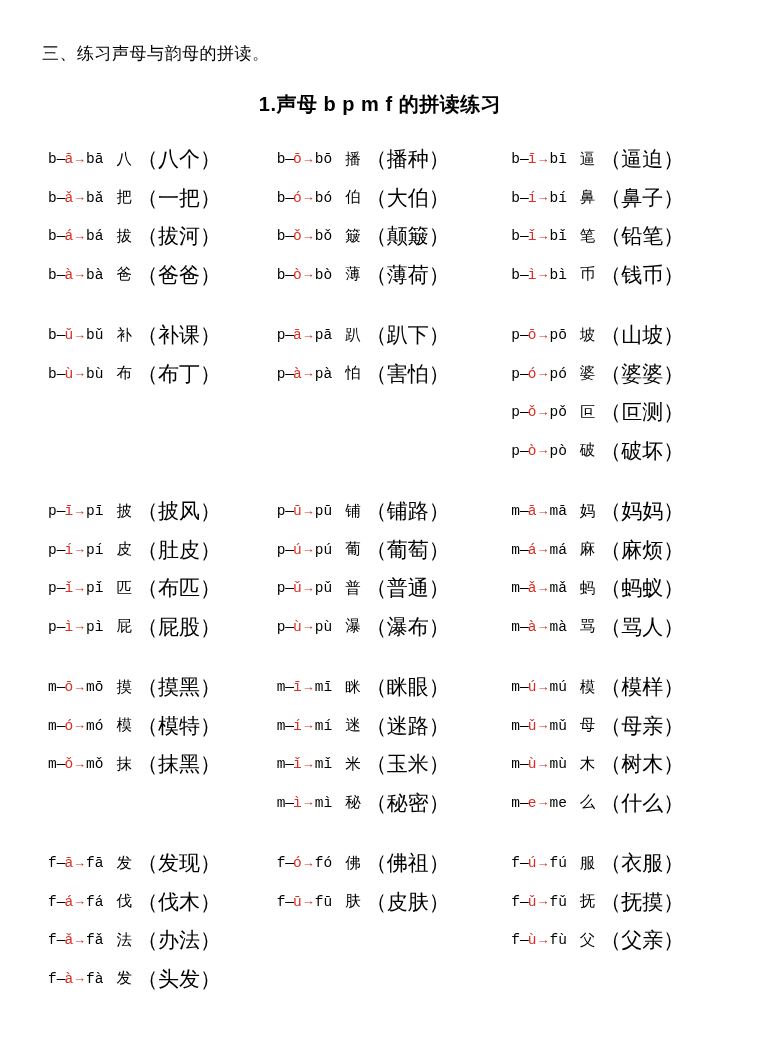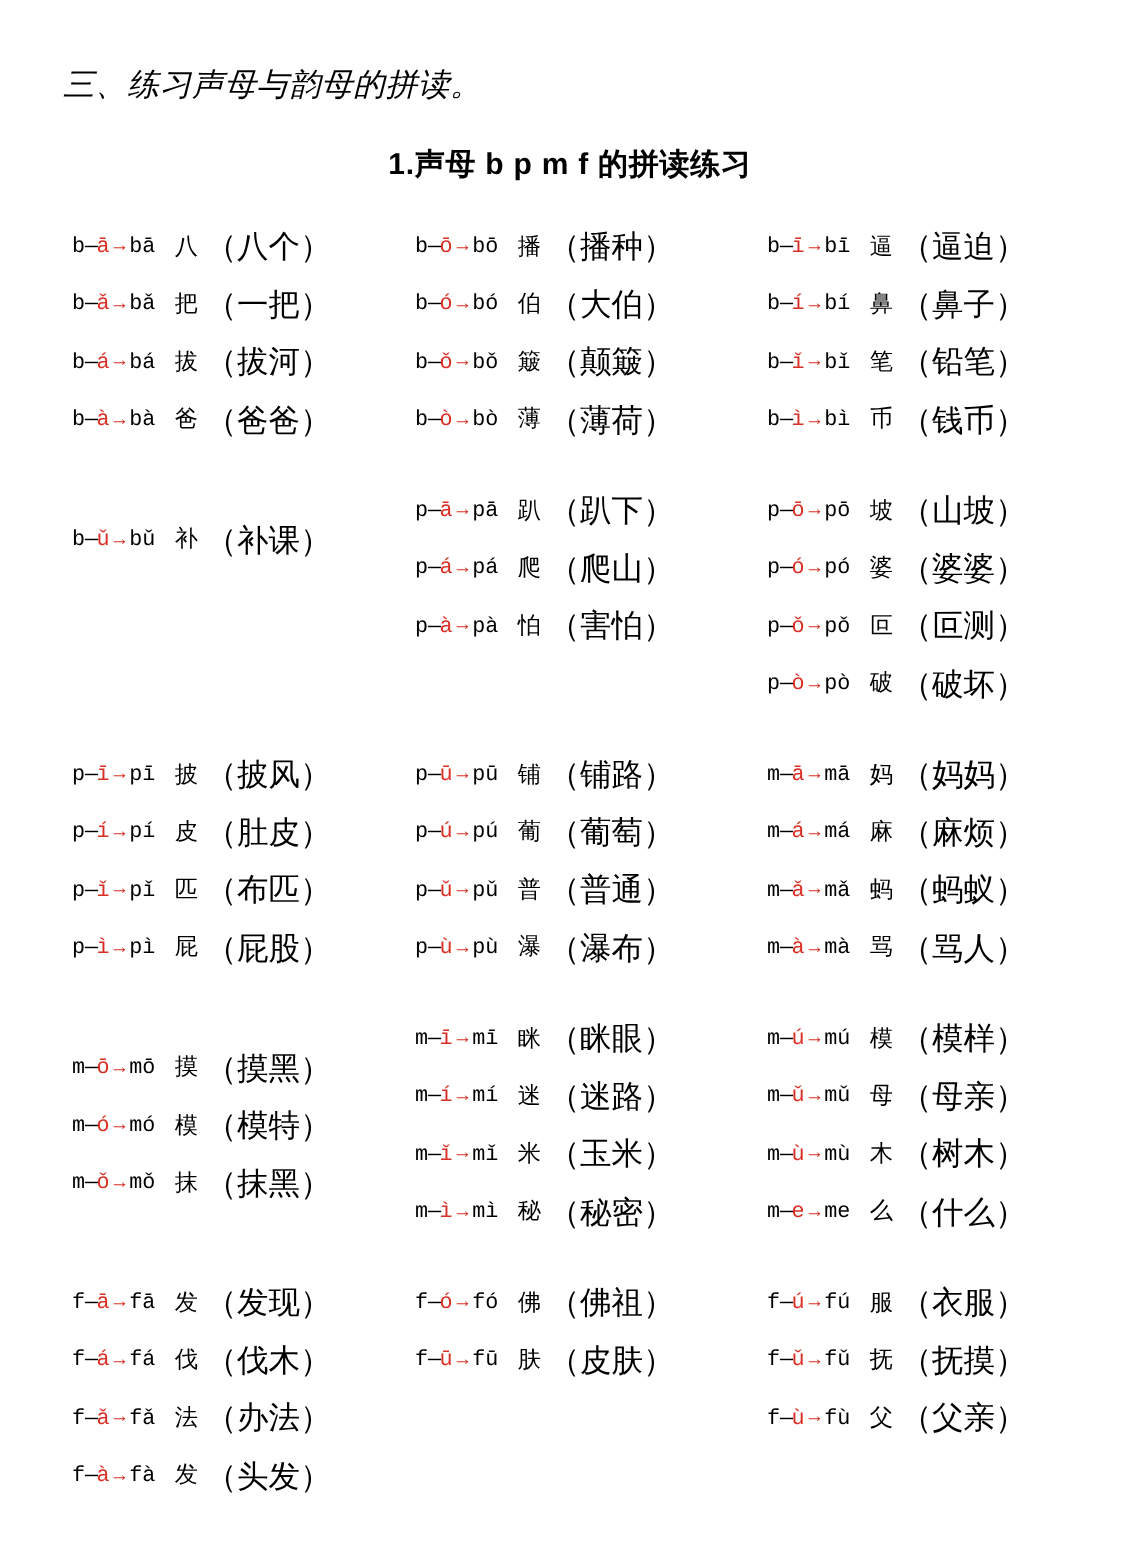--- a/index.html
+++ b/index.html
@@ -17,25 +17,24 @@
   }
   .page {
     width: 760px;
     height: 1044px;
     box-sizing: border-box;
     padding: 36px 40px 10px 40px;
     position: relative;
   }
   .section-heading {
     font-family: "Liberation Serif", serif;
-    font-size: 21px;
+    font-size: 17px;
     letter-spacing: 0.5px;
     margin: 6px 0 0 0;
     padding-left: 2px;
-    font-style: italic;
   }
   .title {
     text-align: center;
     font-family: "Liberation Sans", sans-serif;
     font-weight: bold;
     font-size: 20px;
     margin: 26px 0 0 0;
     letter-spacing: 0.5px;
   }
   .grid {
@@ -43,21 +42,20 @@
     display: block;
   }
   .block {
     display: grid;
     grid-template-columns: 1fr 1fr 1fr;
     column-gap: 0px;
   }
   .col {
     display: flex;
     flex-direction: column;
-    justify-content: center;
   }
   .row {
     height: 38.5px;
     display: flex;
     align-items: center;
     white-space: nowrap;
   }
   .row.empty {
     visibility: hidden;
   }
@@ -178,37 +176,37 @@
         </div>
       </div>
       <div class="gap"></div>
       <div class="block">
         <div class="col c0">
           <div class="row">
             <span class="pin"><span>b</span><span class="dash">—</span><span class="red">ǔ</span><span class="arrow">→</span><span>bǔ</span></span>
             <span class="hanzi">补</span>
             <span class="word">（补课）</span>
           </div>
+          <div class="row">
+            <span class="pin"><span>b</span><span class="dash">—</span><span class="red">ù</span><span class="arrow">→</span><span>bù</span></span>
+            <span class="hanzi">布</span>
+            <span class="word">（布丁）</span>
+          </div>
           <div class="row empty">
             <span class="pin">&nbsp;</span>
           </div>
           <div class="row empty">
             <span class="pin">&nbsp;</span>
           </div>
         </div>
         <div class="col c1">
           <div class="row">
             <span class="pin"><span>p</span><span class="dash">—</span><span class="red">ā</span><span class="arrow">→</span><span>pā</span></span>
             <span class="hanzi">趴</span>
             <span class="word">（趴下）</span>
-          </div>
-          <div class="row">
-            <span class="pin"><span>p</span><span class="dash">—</span><span class="red">á</span><span class="arrow">→</span><span>pá</span></span>
-            <span class="hanzi">爬</span>
-            <span class="word">（爬山）</span>
           </div>
           <div class="row">
             <span class="pin"><span>p</span><span class="dash">—</span><span class="red">à</span><span class="arrow">→</span><span>pà</span></span>
             <span class="hanzi">怕</span>
             <span class="word">（害怕）</span>
           </div>
           <div class="row empty">
             <span class="pin">&nbsp;</span>
           </div>
         </div>

